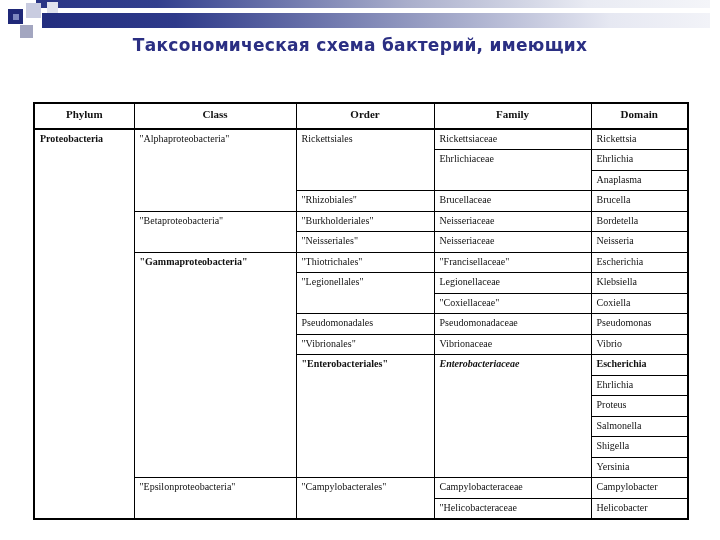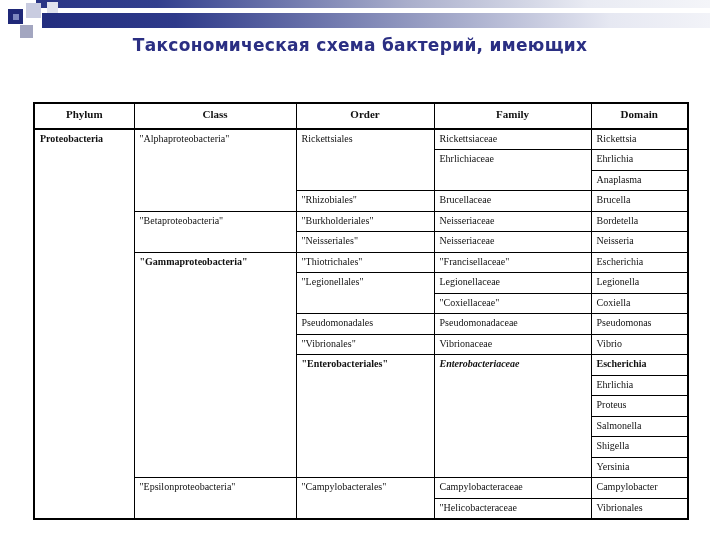--- a/index.html
+++ b/index.html
@@ -104,21 +104,21 @@
       </tr>
       <tr>
         <td rowspan="11" class="red">"Gammaproteobacteria"</td>
         <td>"Thiotrichales"</td>
         <td>"Francisellaceae"</td>
         <td>Escherichia</td>
       </tr>
       <tr>
         <td rowspan="2">"Legionellales"</td>
         <td>Legionellaceae</td>
-        <td>Legionella</td>
+        <td>Klebsiella</td>
       </tr>
       <tr>
         <td>"Coxiellaceae"</td>
         <td>Coxiella</td>
       </tr>
       <tr>
         <td>Pseudomonadales</td>
         <td>Pseudomonadaceae</td>
         <td>Pseudomonas</td>
       </tr>
@@ -148,17 +148,17 @@
         <td>Yersinia</td>
       </tr>
       <tr>
         <td rowspan="2">"Epsilonproteobacteria"</td>
         <td rowspan="2">"Campylobacterales"</td>
         <td>Campylobacteraceae</td>
         <td>Campylobacter</td>
       </tr>
       <tr>
         <td>"Helicobacteraceae</td>
-        <td>Vibrionales</td>
+        <td>Helicobacter</td>
       </tr>
     </tbody>
   </table>
 </div>
 
 </body></html>

